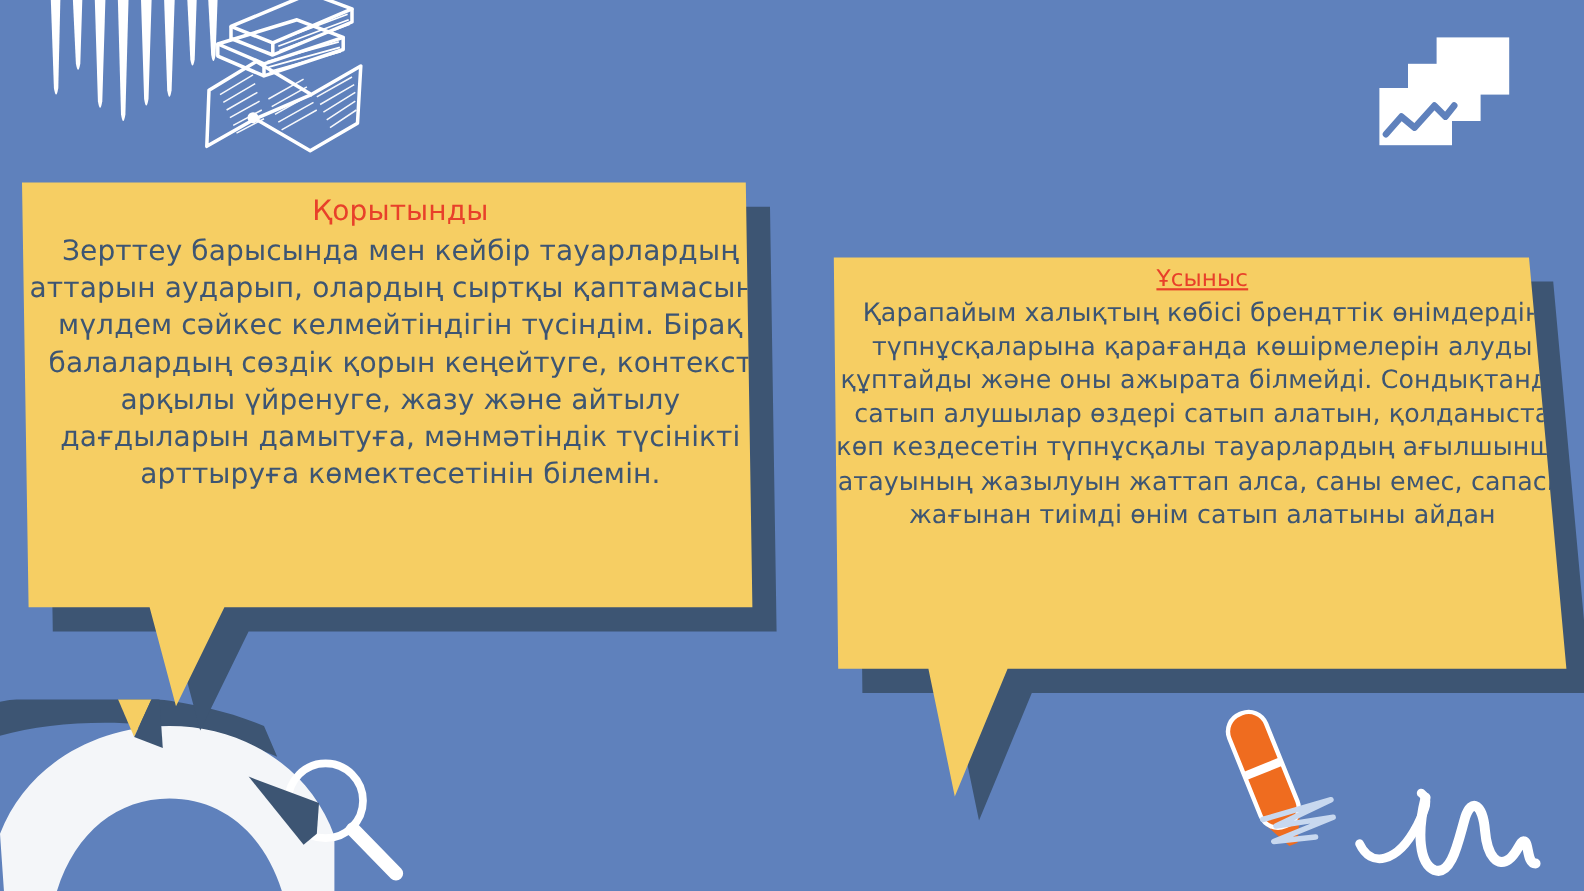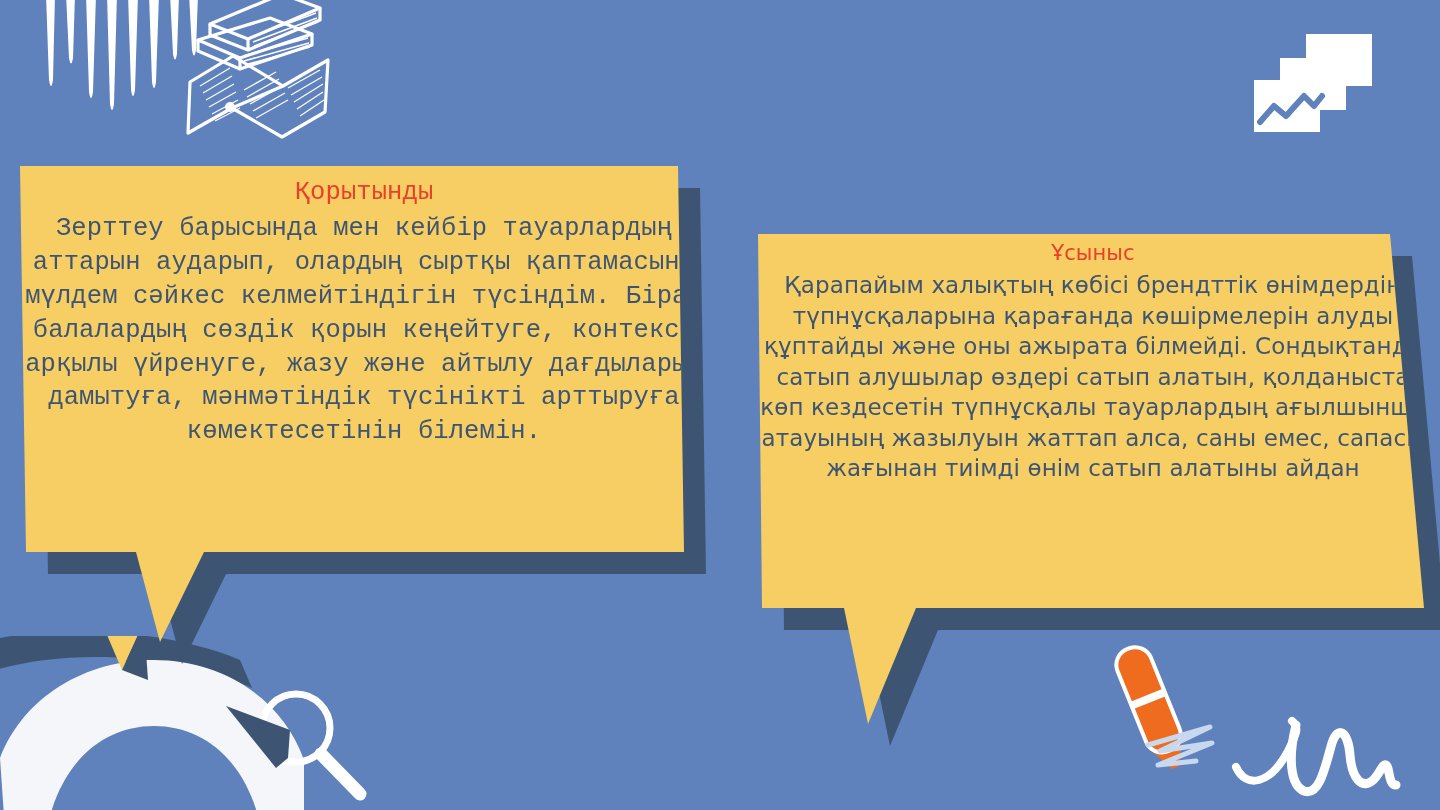--- a/index.html
+++ b/index.html
@@ -65,21 +65,21 @@
     padding: 16px 16px 0 16px;
     font-size: 25.5px;
   }
 
   
   #bubble-right     { left: 748px; top: 228px; width: 690px; height: 510px; }
   #bubble-right .bubble-text {
     padding: 12px 4px 0 4px;
     font-size: 23px;
   }
-  #bubble-right .bubble-title { font-size: 21px; }
+  #bubble-right .bubble-title { font-size: 21px; text-decoration: underline; }
 
   .clip-host { position: absolute; left: 0; top: 0; width: 100%; height: 100%; }
 </style>
 </head>
 <body>
 
 <div id="slide">
 
   <div class="deco" id="deco-books">
     <svg viewBox="0 0 330 160" width="330" height="160" aria-hidden="true">
@@ -174,21 +174,21 @@
     </svg>
   </div>
 
   <div class="bubble-wrap" id="bubble-left">
     <svg class="bubble-shadow" viewBox="0 0 712 512" preserveAspectRatio="none">
       <path d="M12 6 L670 6 L676 392 L196 392 L152 482 L128 392 L18 392 Z" fill="#3d5573"></path>
     </svg>
     <svg class="bubble-body" viewBox="0 0 712 512" preserveAspectRatio="none">
       <path d="M12 6 L670 6 L676 392 L196 392 L152 482 L128 392 L18 392 Z" fill="#f6ce63"></path>
     </svg>
-    <div class="clip-host" style="clip-path: polygon(1.7% 1.2%, 94.1% 1.2%, 94.9% 76.6%, 27.5% 76.6%, 21.3% 94.1%, 18.0% 76.6%, 2.5% 76.6%); font-family: Liberation Mono, monospace;">
+    <div class="clip-host" style="clip-path: polygon(1.7% 1.2%, 94.1% 1.2%, 94.9% 76.6%, 27.5% 76.6%, 21.3% 94.1%, 18.0% 76.6%, 2.5% 76.6%);">
       <div class="bubble-text">
         <span class="bubble-title">Қорытынды</span><span>Зерттеу барысында мен кейбір тауарлардың аттарын аударып, олардың сыртқы қаптамасына мүлдем сәйкес келмейтіндігін түсіндім.  Бірақ балалардың сөздік қорын кеңейтуге, контекст арқылы үйренуге, жазу және айтылу дағдыларын дамытуға, мәнмәтіндік түсінікті арттыруға көмектесетінін білемін.</span>
       </div>
     </div>
   </div>
 
   <div class="bubble-wrap" id="bubble-right">
     <svg class="bubble-shadow" viewBox="0 0 690 510" preserveAspectRatio="none">
       <path d="M10 6 L642 6 L676 380 L168 380 L120 496 L96 380 L14 380 Z" fill="#3d5573"></path>
     </svg>

